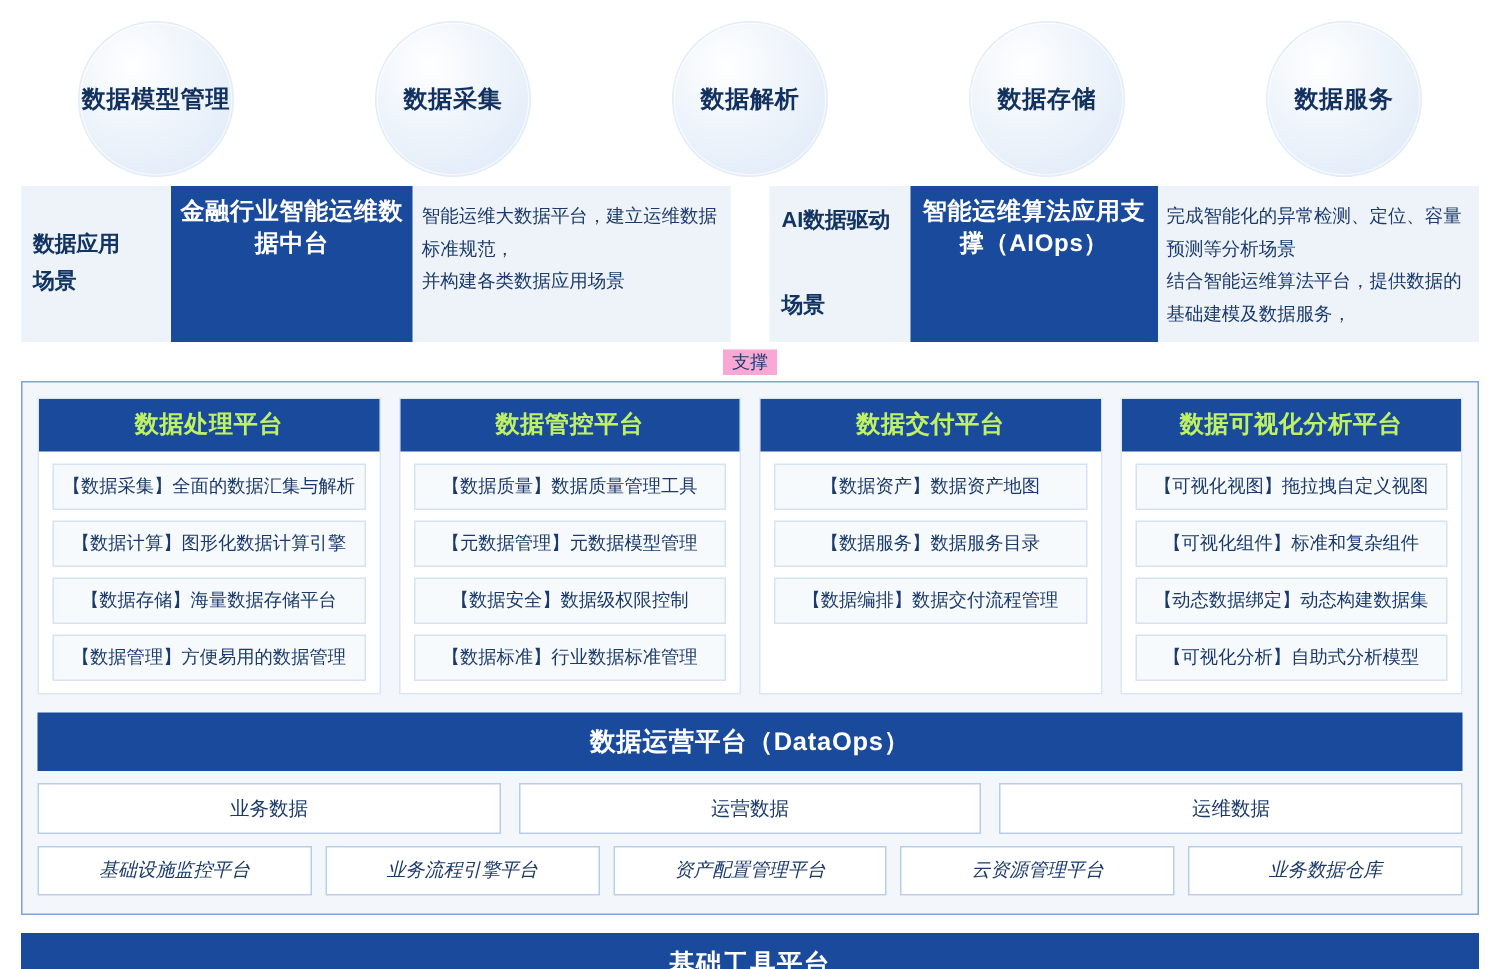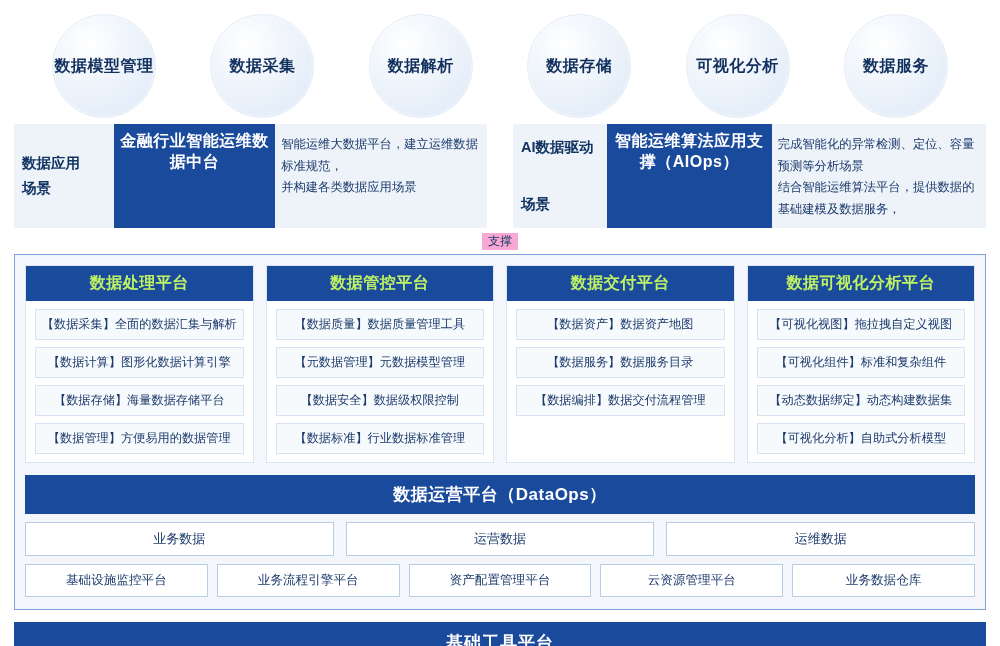--- a/index.html
+++ b/index.html
@@ -162,20 +162,21 @@
     background: #ffffff;
     font-size: 13px;
     color: #1b3a6b;
     text-align: center;
     padding: 7px 2px;
   }
   .row-5 {
     display: flex;
     gap: 9px;
     margin-top: 8px;
+    font-style: italic;
   }
   .row-5 .cell {
     flex: 1;
     border: 1px solid #b9cde8;
     background: #ffffff;
     font-size: 12.6px;
     color: #1b3a6b;
     text-align: center;
     padding: 7px 2px;
     white-space: nowrap;
@@ -203,23 +204,20 @@
         <span>数据模型管理</span>
       </div>
     <div class="bubble">
         <span>数据采集</span>
       </div>
     <div class="bubble">
         <span>数据解析</span>
       </div>
     <div class="bubble">
         <span>数据存储</span>
-      </div>
-    <div class="bubble">
-        <span>可视化分析</span>
       </div>
     <div class="bubble">
         <span>数据服务</span>
       </div>
   </div>
 
   <div class="scenarios">
 
     <div class="scen">
       <div class="scen-left">

